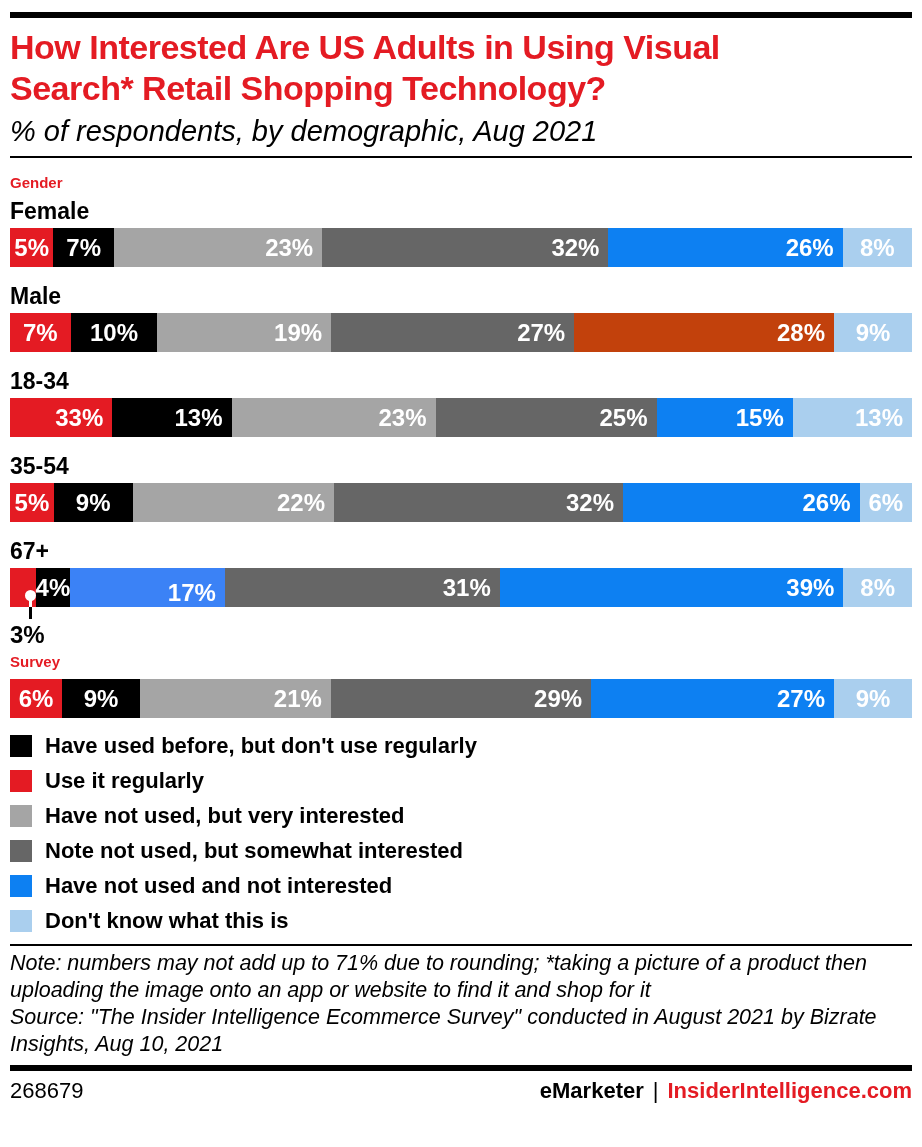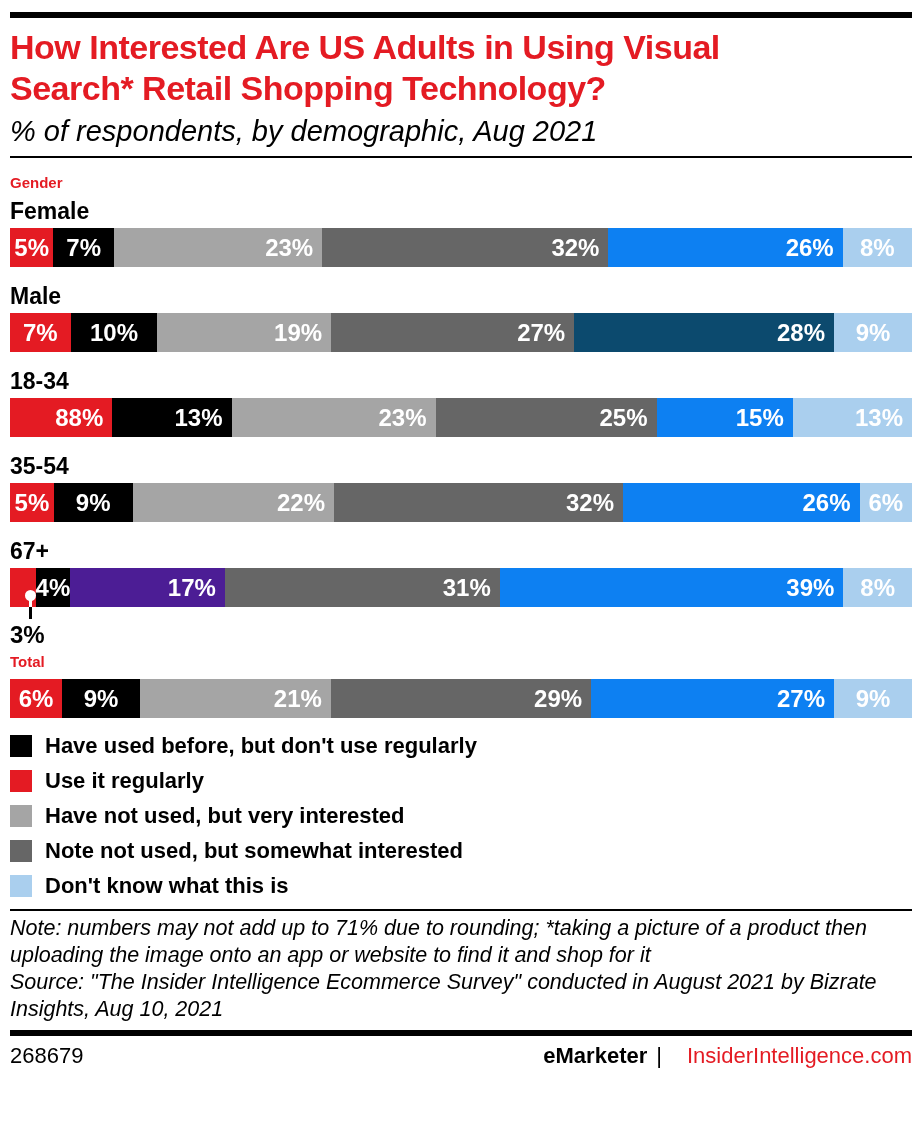--- a/index.html
+++ b/index.html
@@ -73,21 +73,21 @@
 
   .footer-rule { margin-top: 7px; }
   .footer {
     display: flex; justify-content: space-between; align-items: center;
     margin-top: 7px; font-size: 22px;
   }
   .chart-id { font-weight: 500; color: #000; }
   .footer-right { display: flex; align-items: center; }
   .brand { font-weight: bold; color: #000; }
   .pipe { margin: 0 9px; color: #000; font-weight: 400; }
-  .site { font-weight: normal; color: var(--red); margin-left: 16px; }
+  .site { font-weight: bold; color: var(--red); }
 </style>
 </head>
 <body style="--red: #e41b23;">
 
 <div class="wrap">
 
   <div class="rule rule-thick top-rule"></div>
 
   <div class="title">
     <div>How Interested Are US Adults in Using Visual</div>
@@ -128,31 +128,31 @@
         </div>
         <div class="seg center" style="flex-grow: 10; flex-basis: 0px; background: rgb(0, 0, 0);">
           <span class="pct">10%</span>
         </div>
         <div class="seg right" style="flex-grow: 19; flex-basis: 0px; background: rgb(165, 165, 165);">
           <span class="pct">19%</span>
         </div>
         <div class="seg right" style="flex-grow: 27; flex-basis: 0px; background: rgb(102, 102, 102);">
           <span class="pct">27%</span>
         </div>
-        <div class="seg right" style="flex-grow: 28; flex-basis: 0px; background: #0c4a6e; padding-left: 8px;">
+        <div class="seg right" style="flex-grow: 28; flex-basis: 0px; background: #c2410c; padding-left: 8px;">
           <span class="pct">28%</span>
         </div>
         <div class="seg center" style="flex-grow: 9; flex-basis: 0px; background: rgb(170, 207, 238);">
           <span class="pct">9%</span>
         </div>
       </div>
       <div class="row-label">18-34</div>
       <div class="bar">
         <div class="seg right" style="flex-grow: 11; flex-basis: 0px; background: rgb(228, 27, 35);">
-          <span class="pct">88%</span>
+          <span class="pct">33%</span>
         </div>
         <div class="seg right" style="flex-grow: 13; flex-basis: 0px; background: rgb(0, 0, 0);">
           <span class="pct">13%</span>
         </div>
         <div class="seg right" style="flex-grow: 23; flex-basis: 0px; background: rgb(165, 165, 165);">
           <span class="pct">23%</span>
         </div>
         <div class="seg right" style="flex-grow: 25; flex-basis: 0px; background: rgb(102, 102, 102);">
           <span class="pct">25%</span>
         </div>
@@ -183,38 +183,38 @@
         <div class="seg center" style="flex-grow: 6; flex-basis: 0px; background: rgb(170, 207, 238);">
           <span class="pct">6%</span>
         </div>
       </div>
       <div class="row-label">67+</div>
       <div class="bar has-callout">
         <div class="seg center" style="flex-grow: 3; flex-basis: 0px; background: rgb(228, 27, 35);"></div>
         <div class="seg center" style="flex-grow: 4; flex-basis: 0px; background: rgb(0, 0, 0);">
           <span class="pct">4%</span>
         </div>
-        <div class="seg right" style="flex-grow: 17; flex-basis: 0px; background: #4c1d95;">
+        <div class="seg right" style="flex-grow: 17; flex-basis: 0px; background: #3b82f6; align-items: flex-end;">
           <span class="pct">17%</span>
         </div>
         <div class="seg right" style="flex-grow: 31; flex-basis: 0px; background: rgb(102, 102, 102);">
           <span class="pct">31%</span>
         </div>
         <div class="seg right" style="flex-grow: 39; flex-basis: 0px; background: rgb(13, 128, 242);">
           <span class="pct">39%</span>
         </div>
         <div class="seg center" style="flex-grow: 8; flex-basis: 0px; background: rgb(170, 207, 238);">
           <span class="pct">8%</span>
         </div>
         <div class="callout-dot"></div>
         <div class="callout-stem-w"></div>
         <div class="callout-stem-b"></div>
         <div class="callout-label">3%</div>
       </div>
-      <div class="section-label">Total</div>
+      <div class="section-label">Survey</div>
       <div class="bar">
         <div class="seg center" style="flex-grow: 6; flex-basis: 0px; background: rgb(228, 27, 35);">
           <span class="pct">6%</span>
         </div>
         <div class="seg center" style="flex-grow: 9; flex-basis: 0px; background: rgb(0, 0, 0);">
           <span class="pct">9%</span>
         </div>
         <div class="seg right" style="flex-grow: 21; flex-basis: 0px; background: rgb(165, 165, 165);">
           <span class="pct">21%</span>
         </div>
@@ -239,20 +239,24 @@
         <span class="swatch" style="background: rgb(228, 27, 35);"></span>
         <span class="legend-label">Use it regularly</span>
       </div>
       <div class="legend-row">
         <span class="swatch" style="background: rgb(165, 165, 165);"></span>
         <span class="legend-label">Have not used, but very interested</span>
       </div>
       <div class="legend-row">
         <span class="swatch" style="background: rgb(102, 102, 102);"></span>
         <span class="legend-label">Note not used, but somewhat interested</span>
+      </div>
+      <div class="legend-row">
+        <span class="swatch" style="background: rgb(13, 128, 242);"></span>
+        <span class="legend-label">Have not used and not interested</span>
       </div>
       <div class="legend-row">
         <span class="swatch" style="background: rgb(170, 207, 238);"></span>
         <span class="legend-label">Don't know what this is</span>
       </div>
     </div>
 
   <div class="rule rule-thin notes-rule"></div>
 
   <div class="note-text">Note: numbers may not add up to 71% due to rounding; *taking a picture of a product then uploading the image onto an app or website to find it and shop for it</div>

